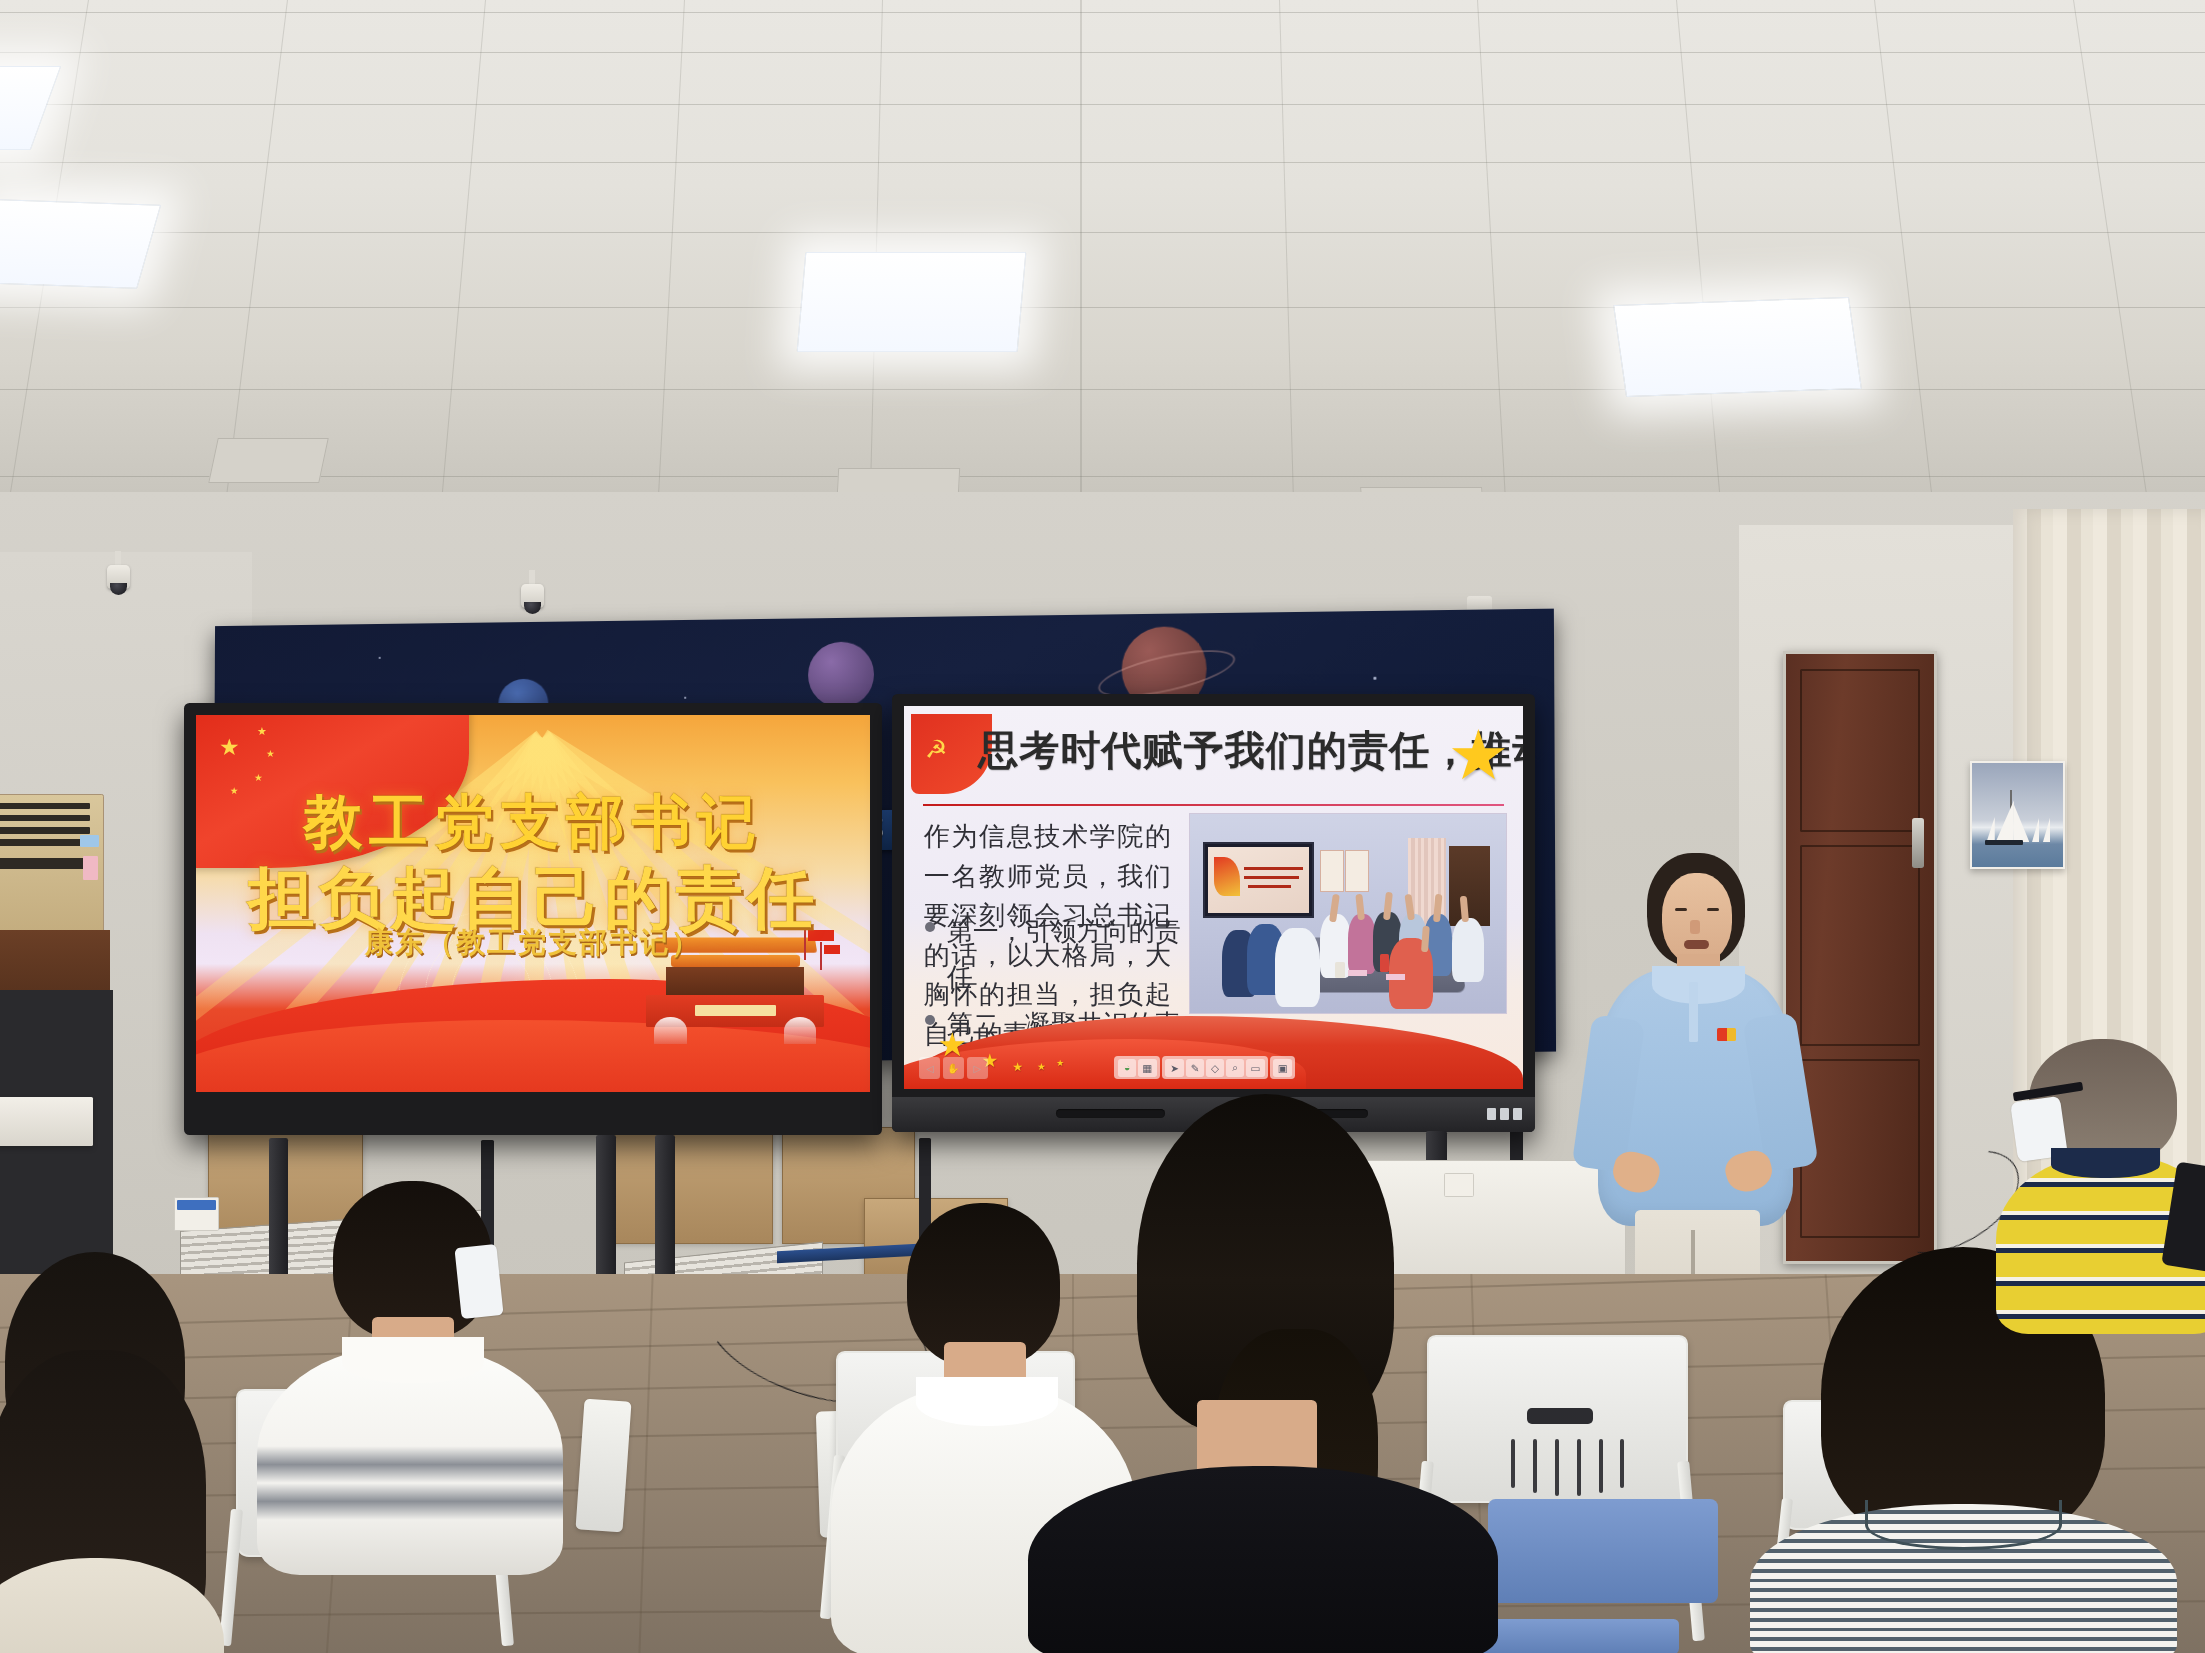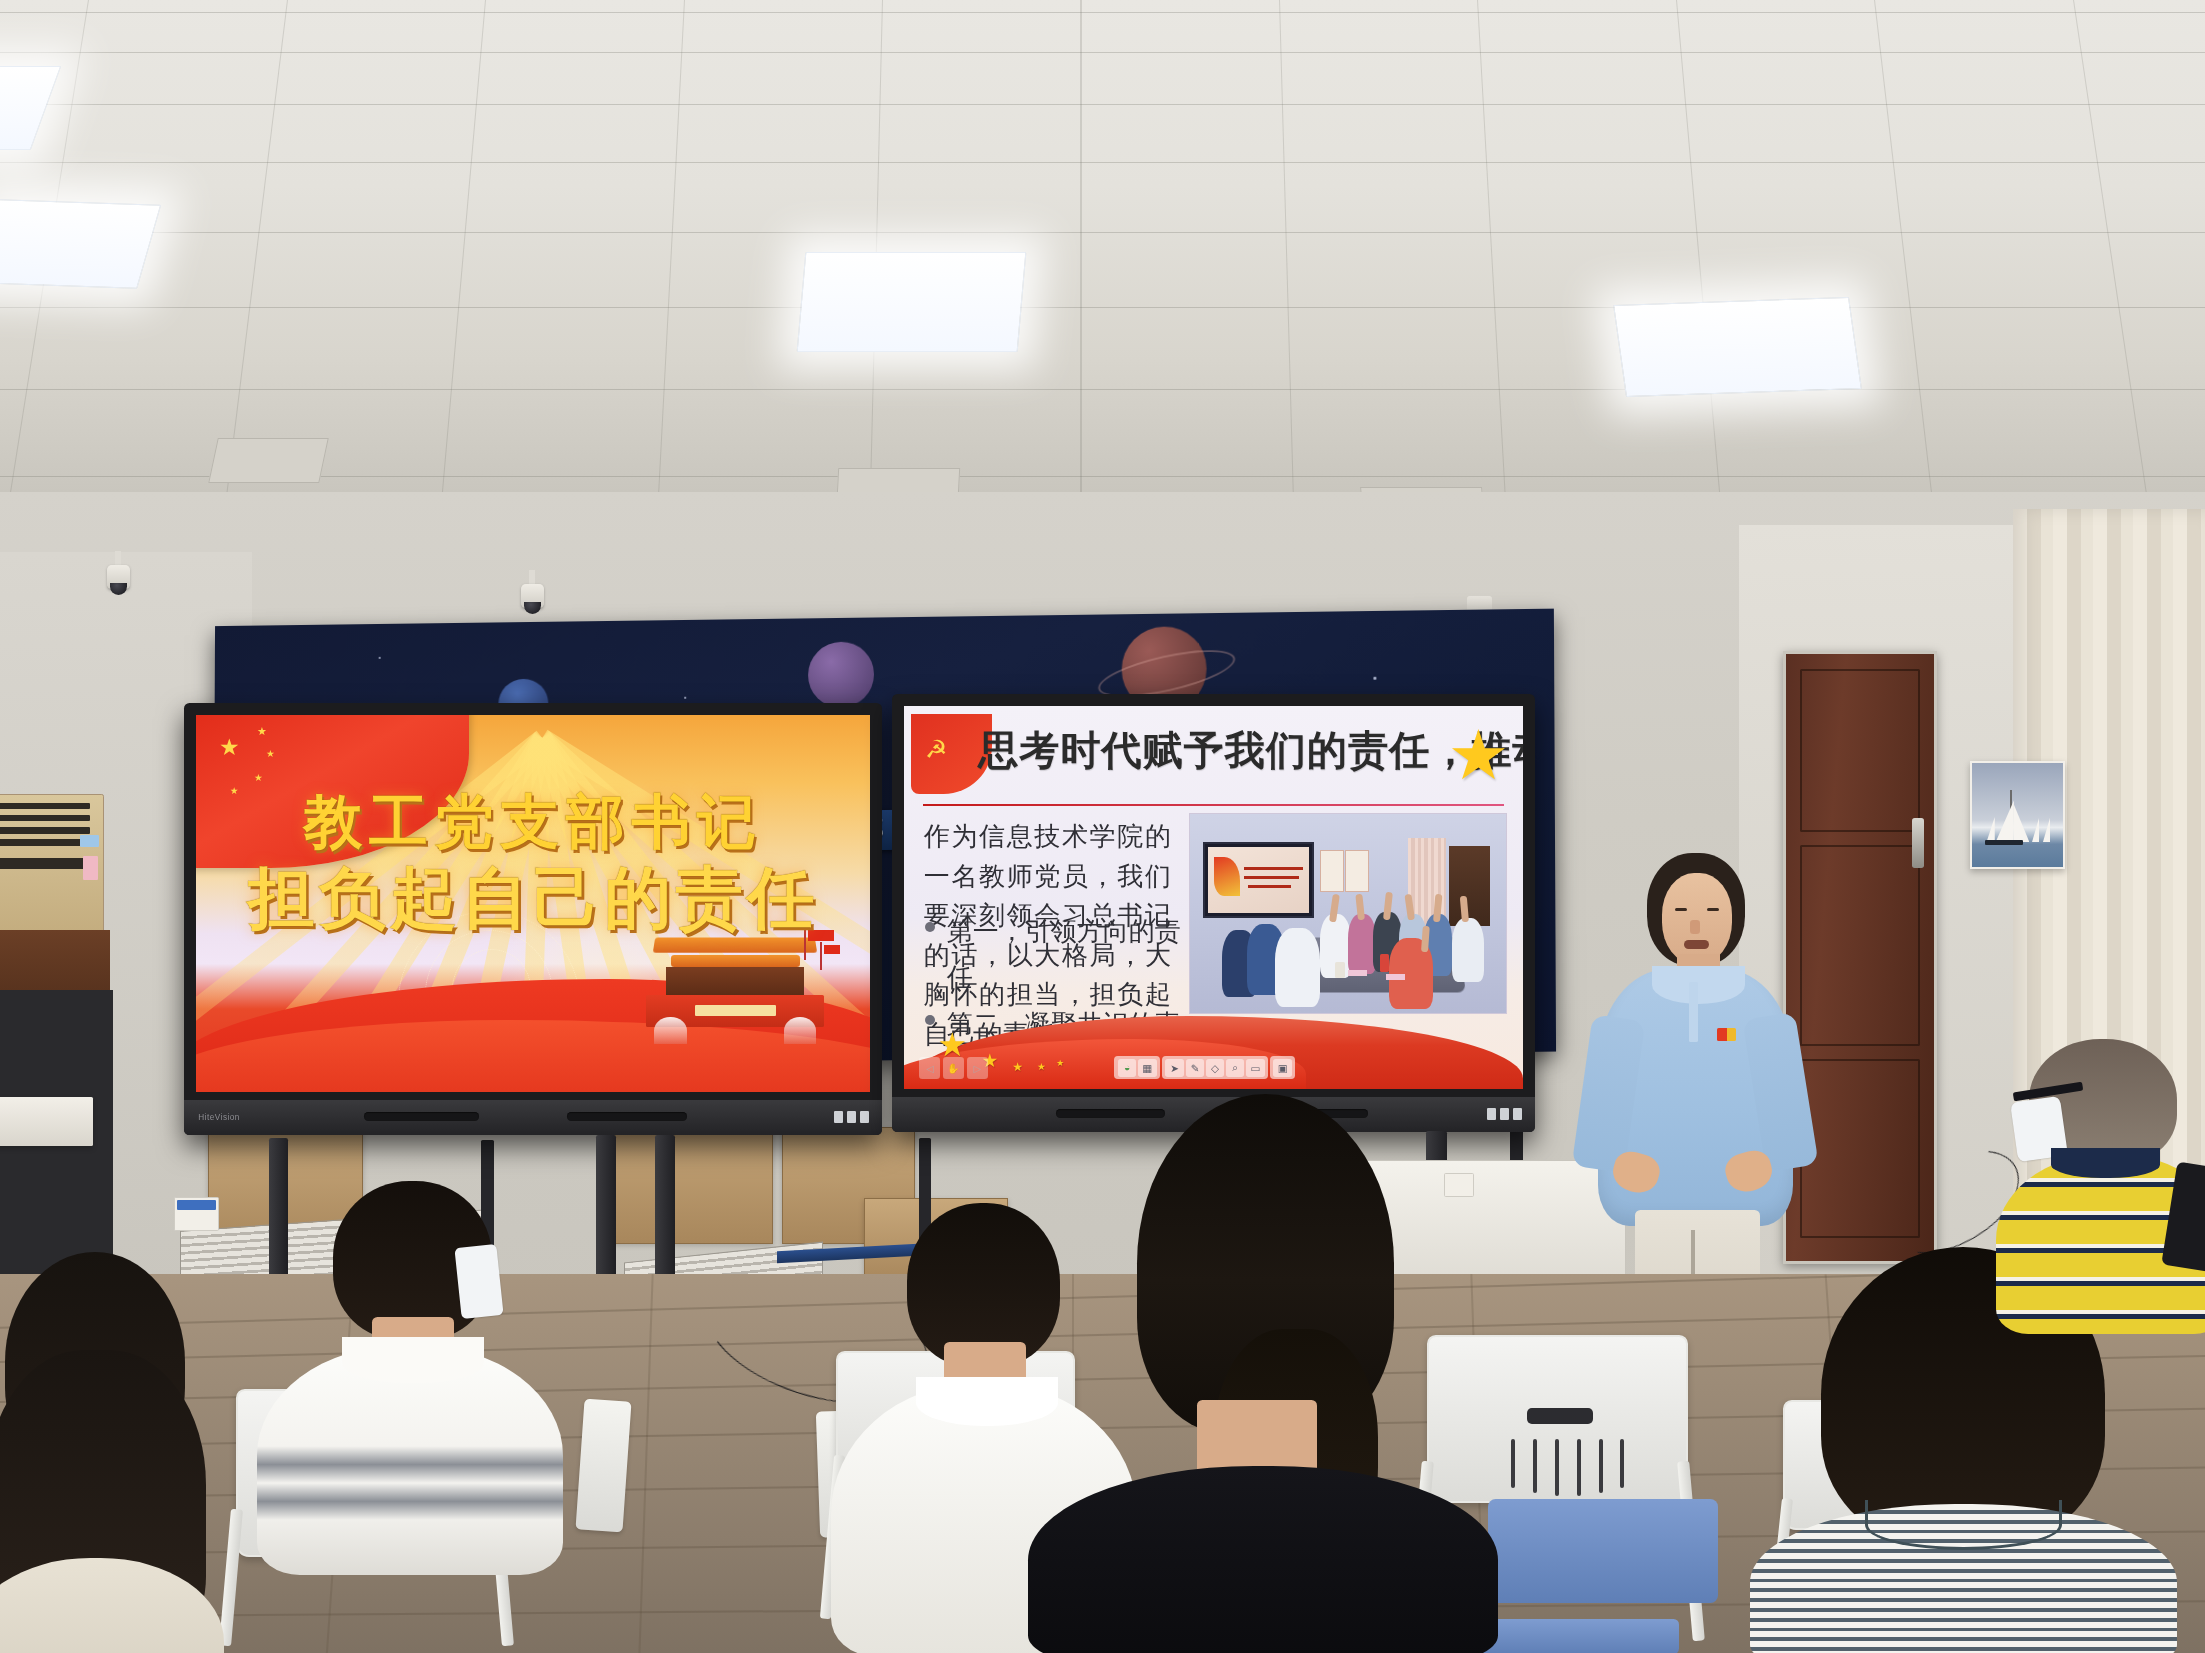--- a/index.html
+++ b/index.html
@@ -420,31 +420,22 @@
           <div class="tm-fount" style="left:10%;top:70%;width:16%;height:22%;"></div>
           <div class="tm-fount" style="left:74%;top:70%;width:16%;height:22%;"></div>
           <div class="abs" style="left:84%;top:-2%;width:2.2px;height:26%;background:#b33;"></div>
           <div class="abs" style="left:86%;top:0%;width:13%;height:9%;background:#e02a18;"></div>
           <div class="abs" style="left:92%;top:10%;width:2.2px;height:22%;background:#b33;"></div>
           <div class="abs" style="left:94%;top:12%;width:8%;height:7%;background:#e02a18;"></div>
         </div>
 
         <div id="slide-title1">教工党支部书记</div>
         <div id="slide-title2">担负起自己的责任</div>
+        <div id="slide-byline">康东（教工党支部书记）</div>
       </div>
-    </div>
-    <div class="tv-chin">
-      <div class="chin-logo">HiteVision</div>
-      <div class="chin-speaker" style="left:180px;width:115px;"></div>
-      <div class="chin-speaker" style="left:383px;width:120px;"></div>
-      <div class="chin-ports">
-          <i></i>
-          <i></i>
-          <i></i>
-        </div>
     </div>
   </div>
 
   <div class="cart abs" style="left:514px;top:1135px;width:241px;height:235px;">
     <div class="cart-col" style="left:82px;top:0;width:19.7px;height:186px;"></div>
     <div class="cart-col" style="left:141px;top:0;width:19.7px;height:186px;"></div>
     <div class="cart-base" style="left:38px;top:180px;width:175px;height:22px;"></div>
     <div class="caster" style="left:33px;top:196px;"></div>
     <div class="caster" style="left:188px;top:196px;"></div>
   </div>

